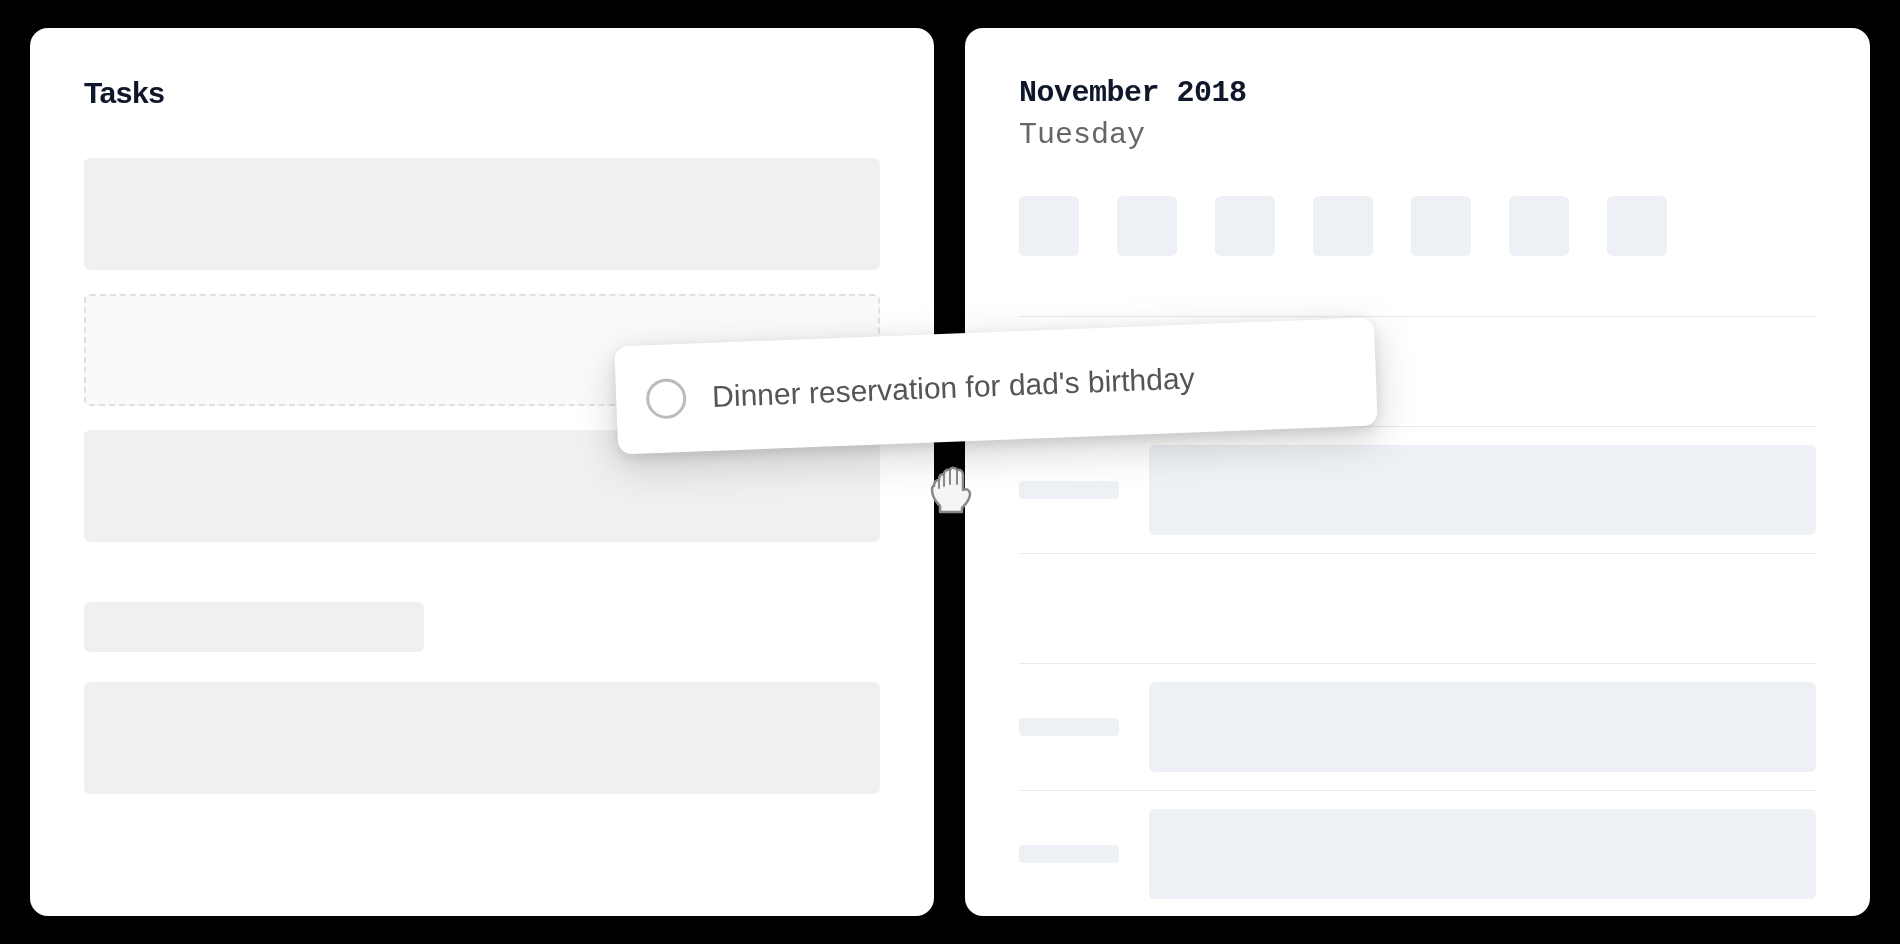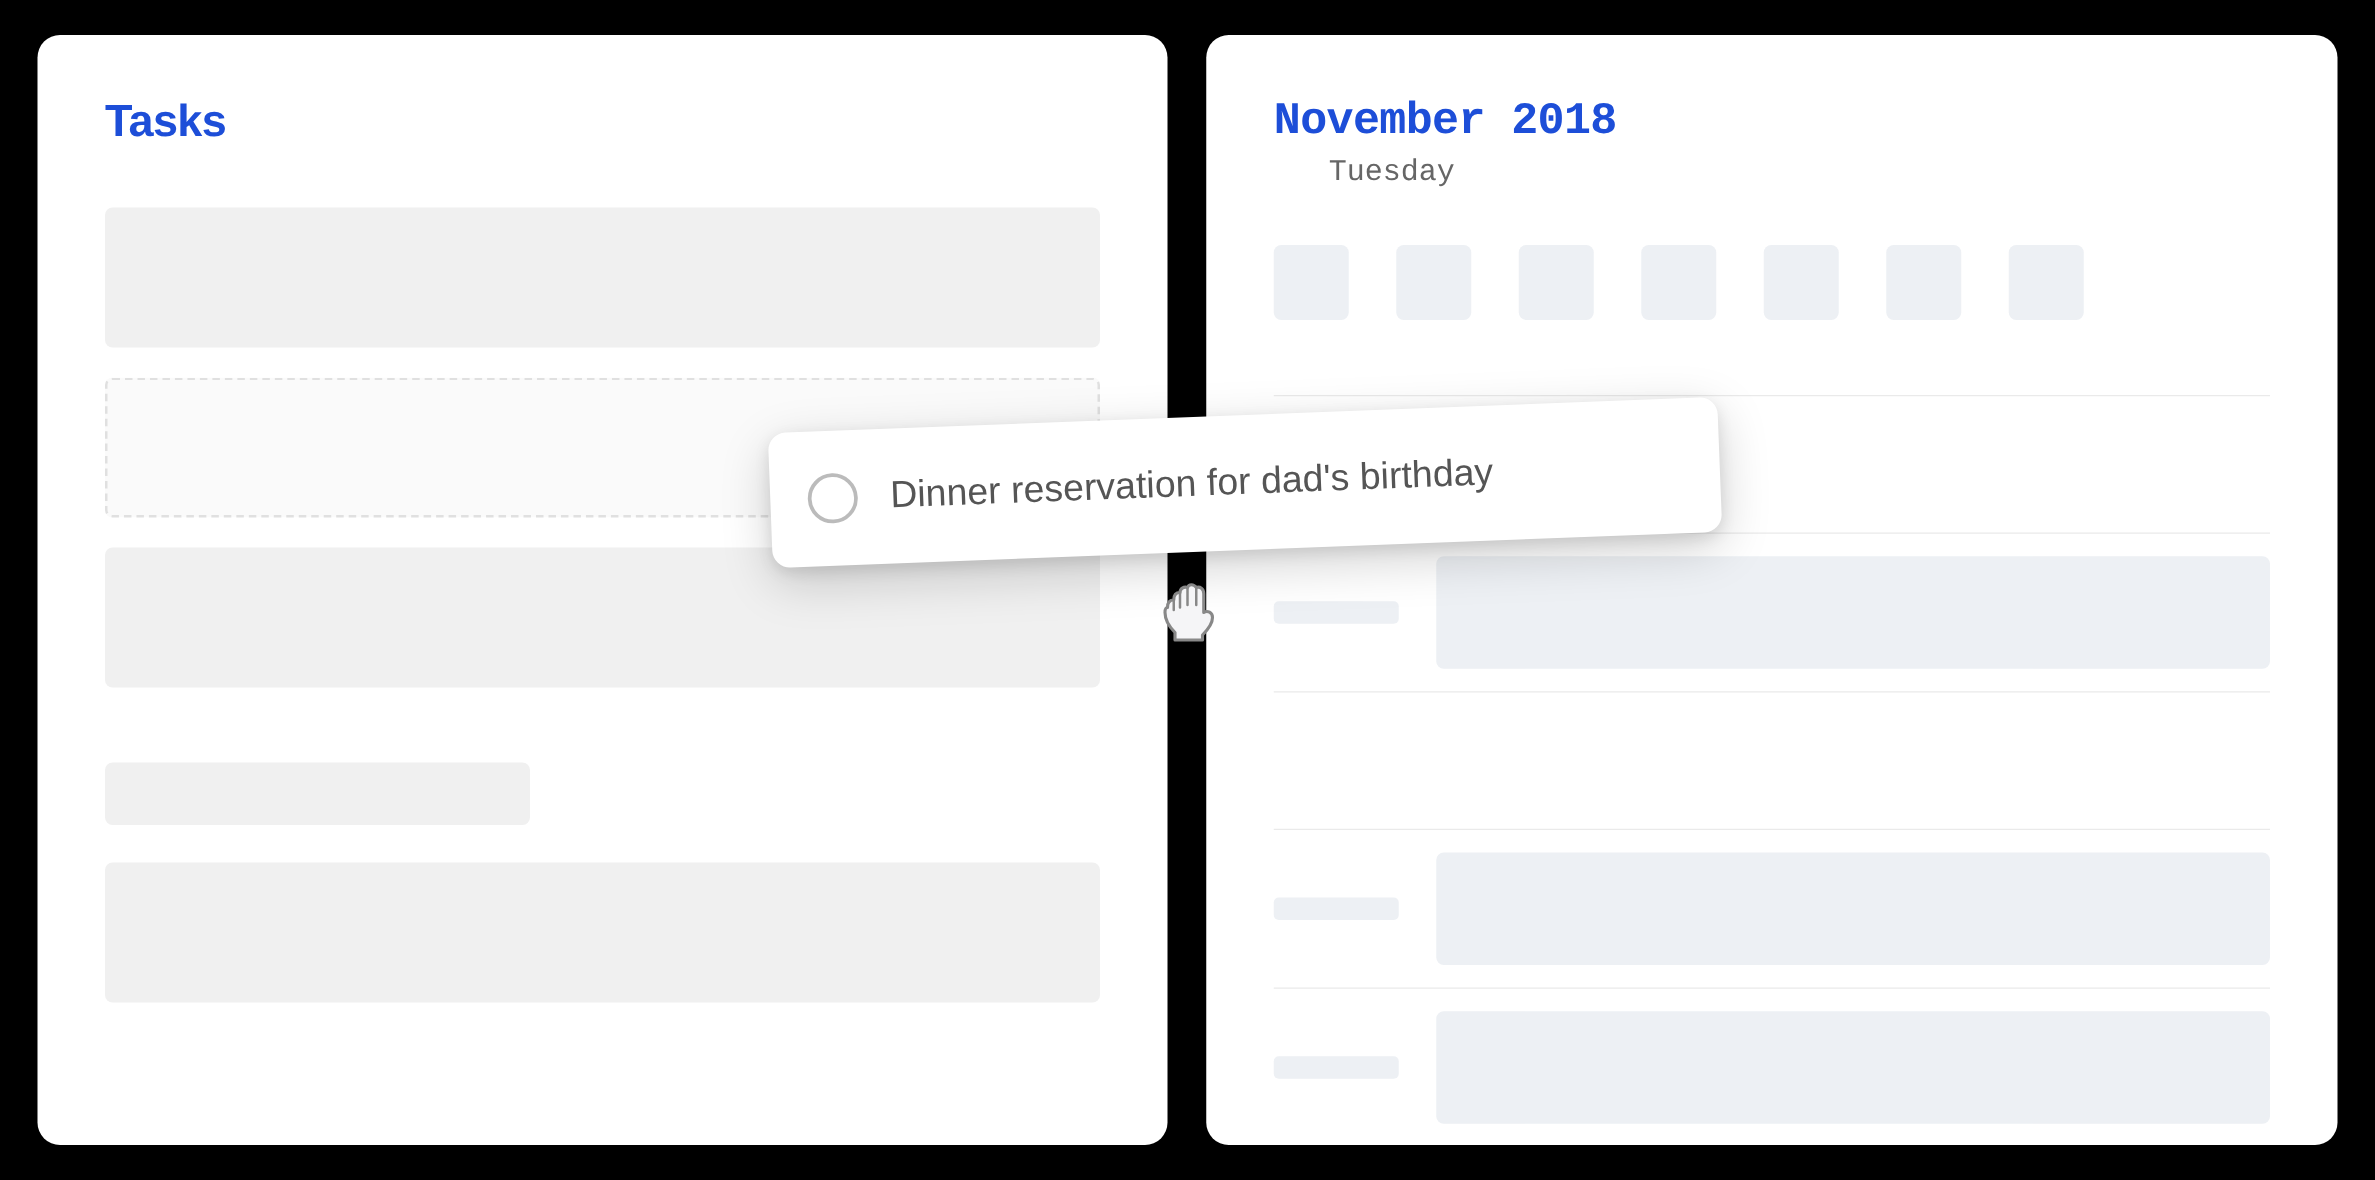--- a/index.html
+++ b/index.html
@@ -26,33 +26,32 @@
     .tasks-panel {
       left: 30px;
       width: 904px;
     }
     .calendar-panel {
       left: 965px;
       width: 905px;
       font-family: Liberation Mono, monospace;
     }
     .panel-title {
-      font-size: 36px;
+      font-size: 30px;
       font-weight: 700;
-      color: #1d4ed8;
+      color: #0f172a;
       margin-bottom: 48px;
       letter-spacing: -0.5px;
     }
     .calendar-subtitle {
-      font-size: 24px;
+      font-size: 30px;
       font-weight: 400;
       color: #666;
       margin-top: -40px;
       margin-bottom: 44px;
-      margin-left: 44px;
     }
     .task-placeholder {
       background: #f0f0f0;
       border-radius: 6px;
       height: 112px;
       margin-bottom: 24px;
     }
     .task-placeholder-drop {
       background: #fafafa;
       border: 2px dashed #e0e0e0;

